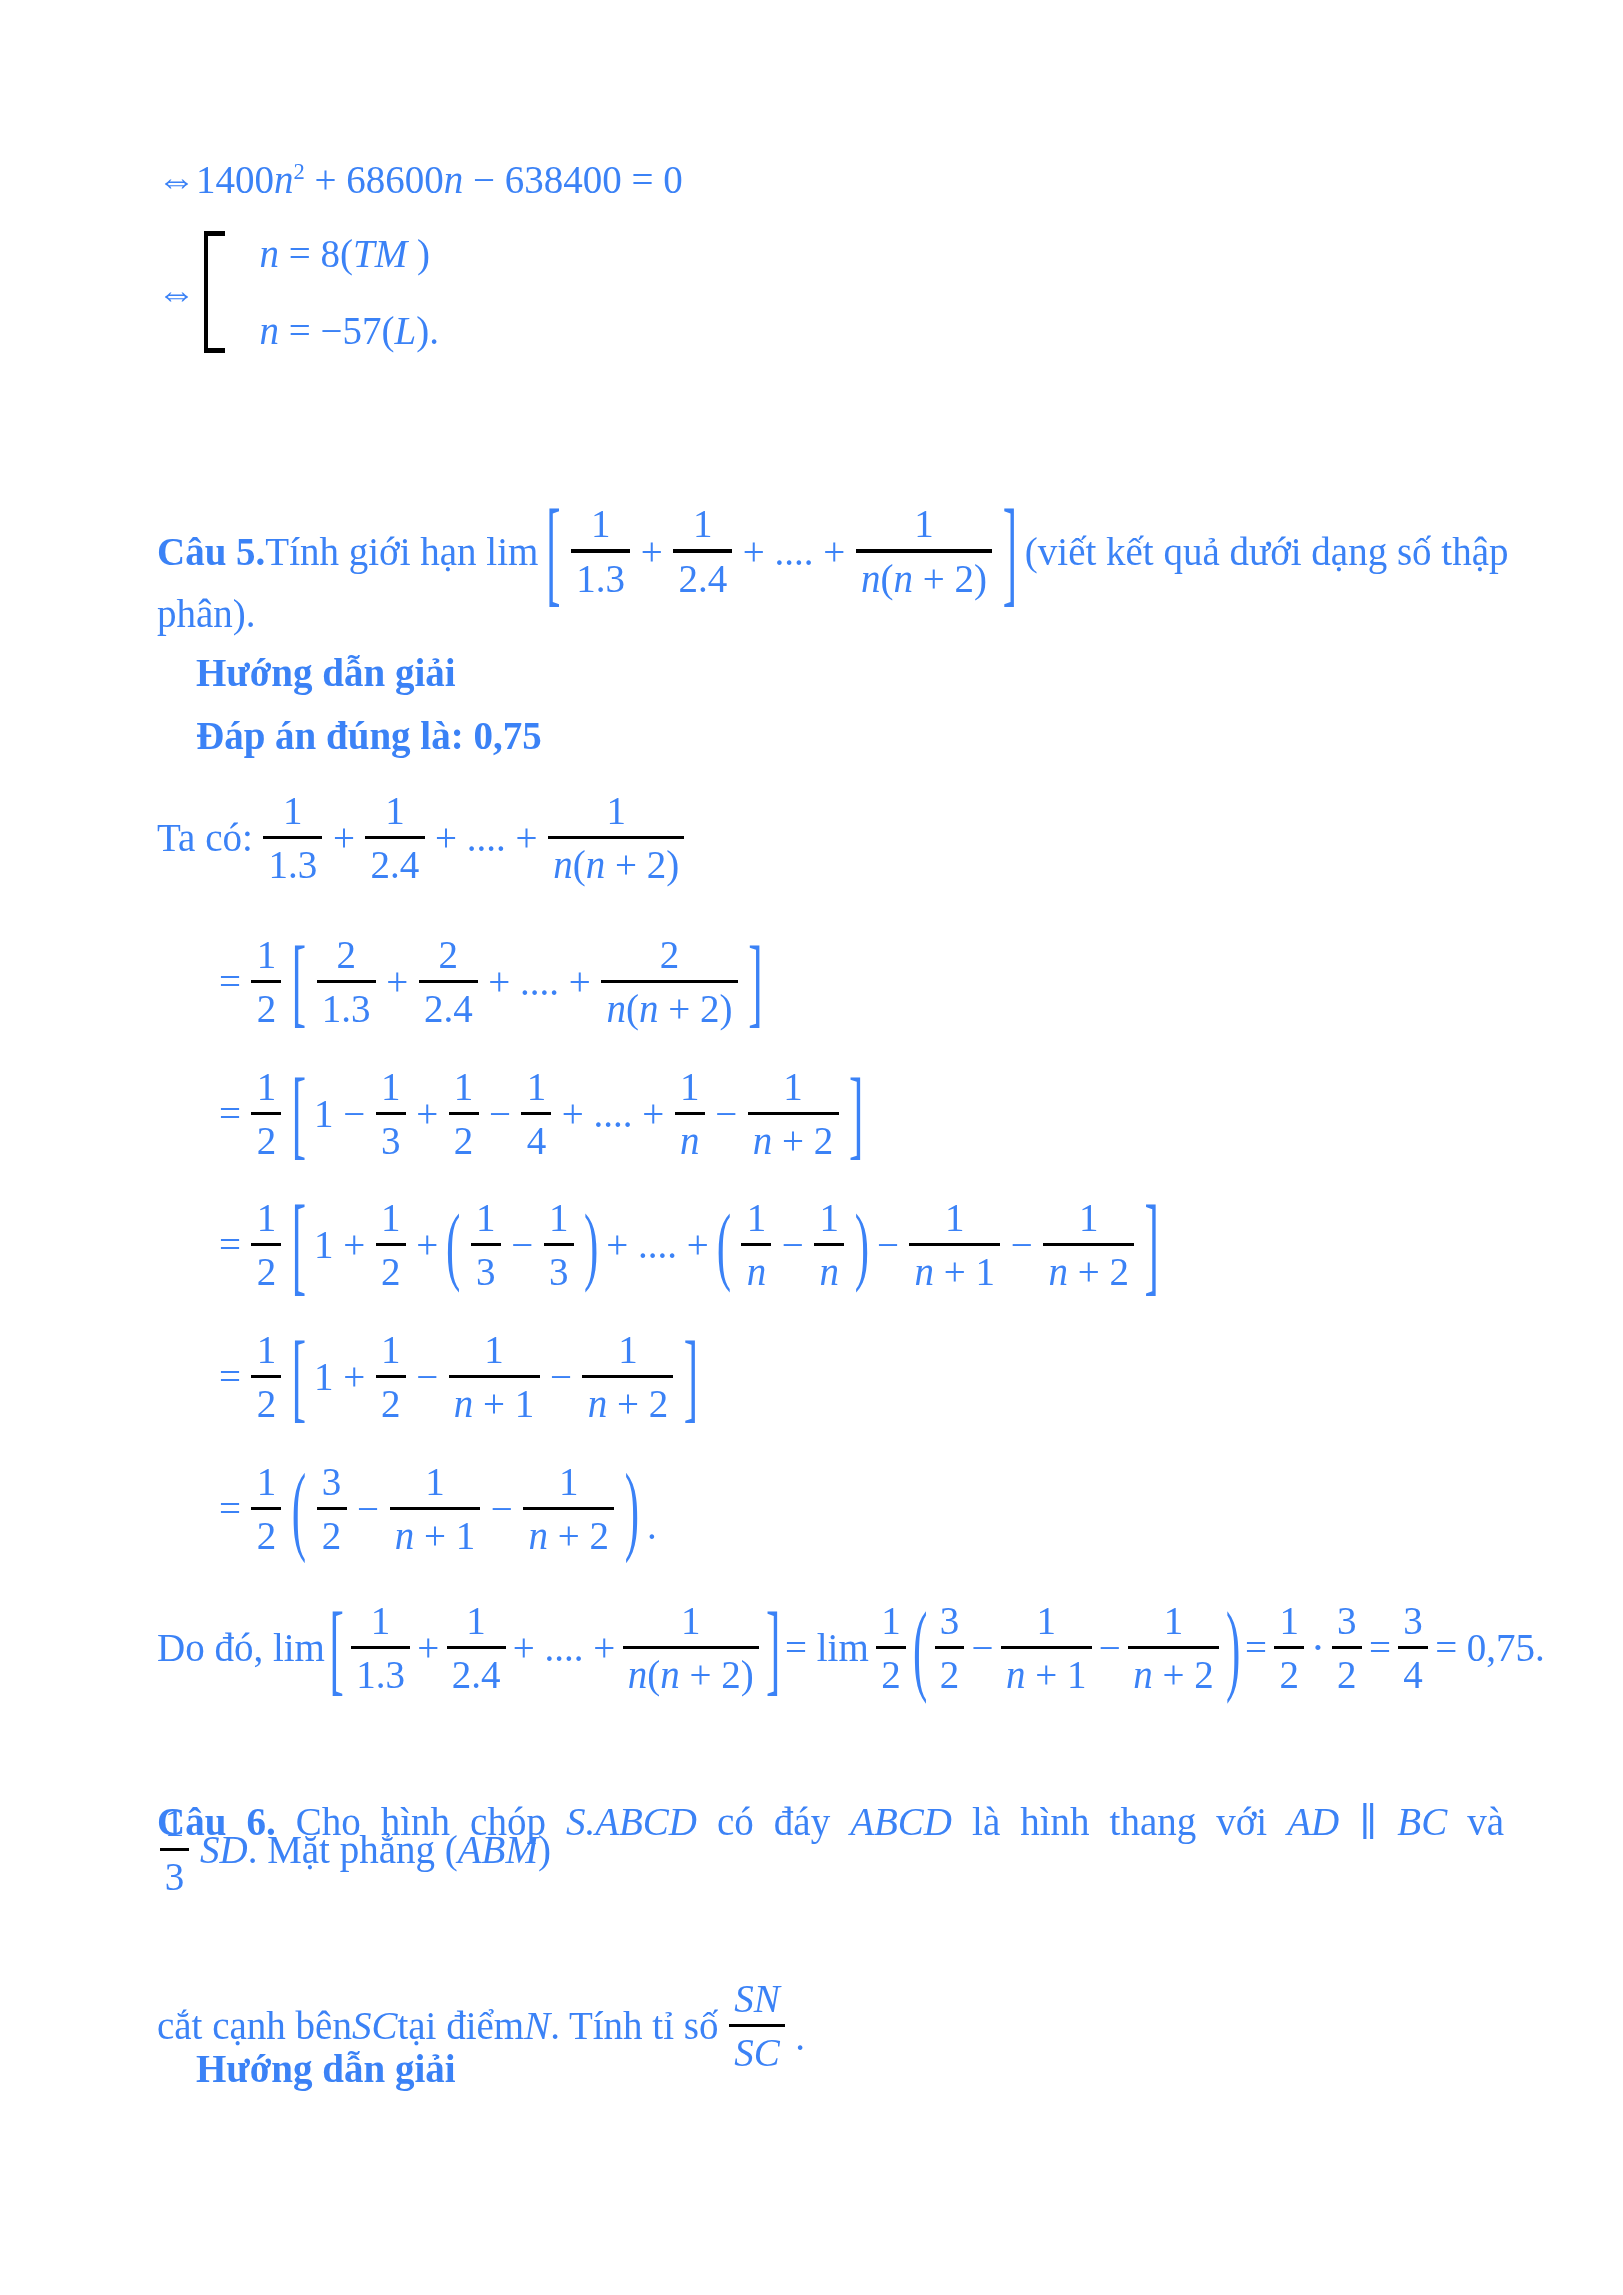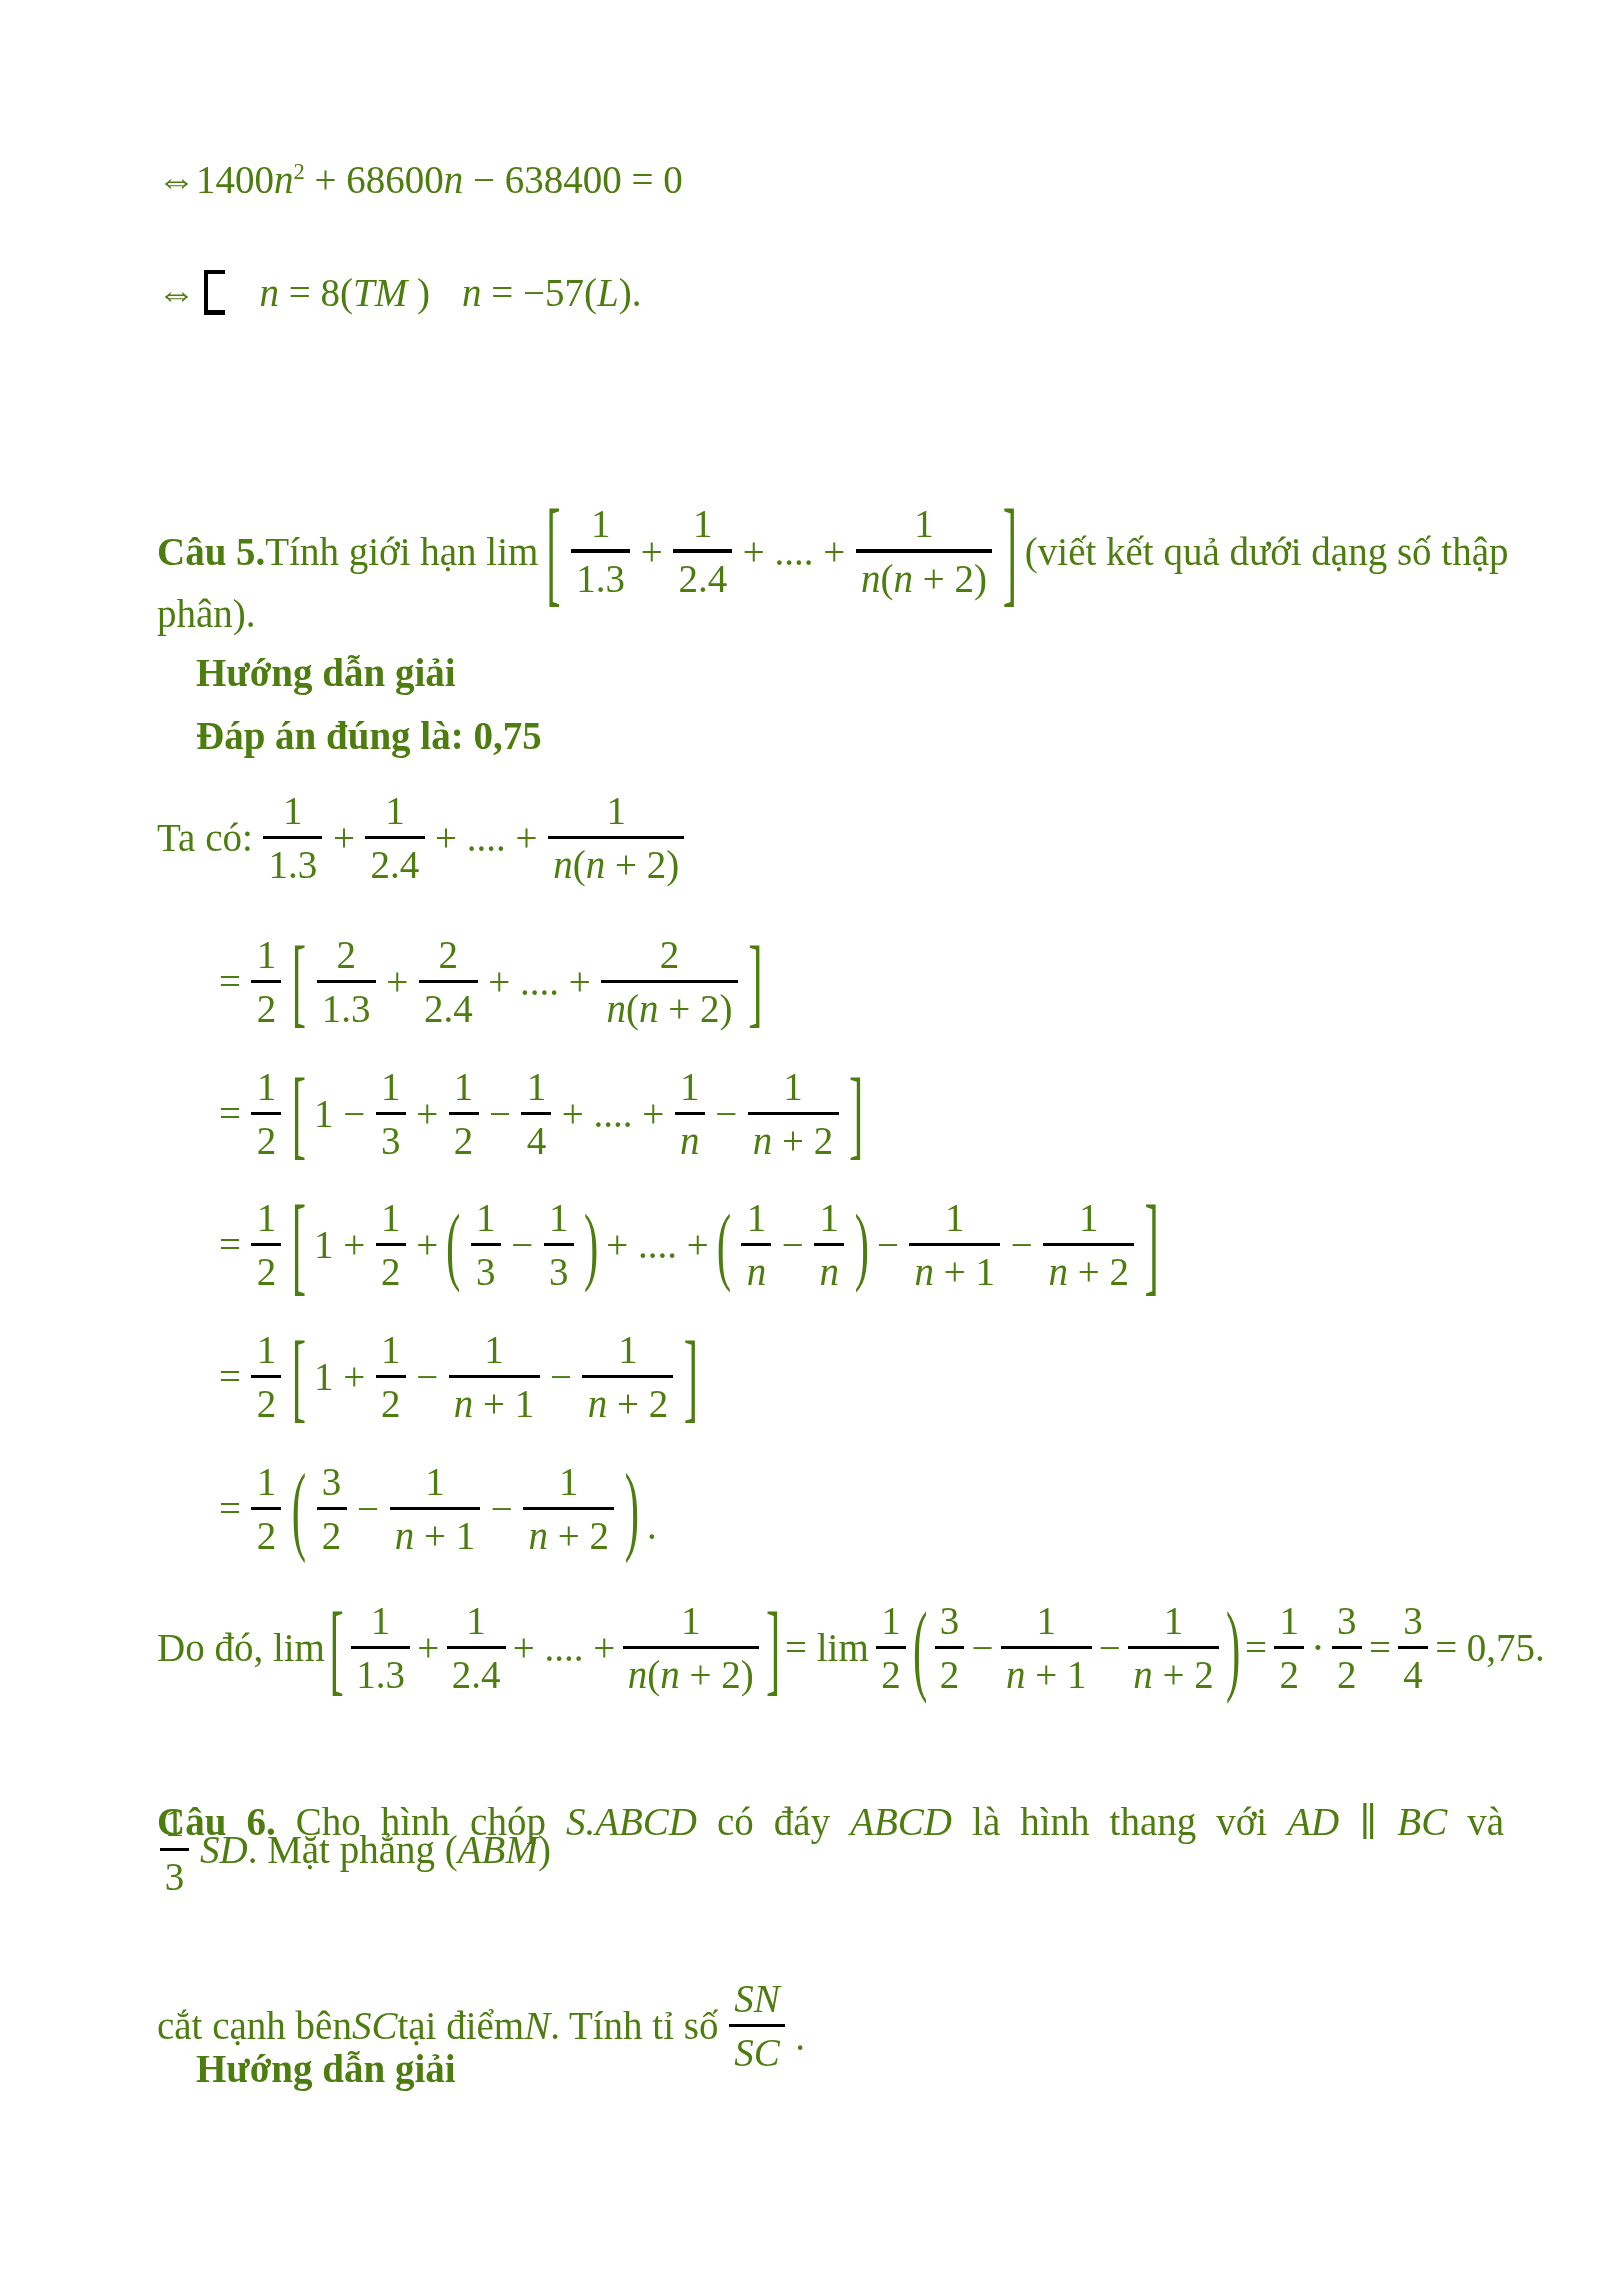--- a/index.html
+++ b/index.html
@@ -1,19 +1,19 @@
 <!DOCTYPE html>
 <html style="font-size:10.5px"><head>
 <meta charset="utf-8">
 <style>
   html,body{margin:0;padding:0;background:#ffffff;}
   .page{
     position:relative;
     width:1623px;height:2295px;
-    background:#ffffff;color:#4d7c0f;
+    background:#ffffff;color:#3b82f6;
     font-family:"Liberation Serif","DejaVu Serif",serif;
     font-size:39px;
     overflow:hidden;
   }
   .line{position:absolute;left:157px;white-space:nowrap;}
   .mline{display:flex;align-items:center;gap:7.9px;}
   .tight{gap:4.6px;}
   .indent{left:219px;}
   .heading{font-weight:bold;margin-left:39px;}
   .just{width:1347px;white-space:normal;text-align:justify;text-align-last:justify;}
@@ -41,21 +41,21 @@
   .run.low{align-self:flex-end;padding-bottom:17px;}
   .frac{display:inline-flex;flex-direction:column;align-items:center;margin:0 2.6px;}
   .frac .num,.frac .den{line-height:0.95;padding:0 5.2px;text-align:center;}
   .frac .bar{align-self:stretch;height:3.3px;background:#000;margin:7.2px 0;}
   .big{display:inline-block;line-height:1;font-size:43px;transform-origin:center;}
   .cases{display:inline-flex;align-items:center;}
   .cases-bracket{align-self:stretch;width:15.7px;position:relative;border-left:4.6px solid #000;}
   .cases-bracket::before,.cases-bracket::after{content:"";position:absolute;left:0;width:17px;height:4.6px;background:#000;}
   .cases-bracket::before{top:0;}
   .cases-bracket::after{bottom:0;}
-  .cases-col{display:flex;flex-direction:row;gap:32px;padding-left:36px;}
+  .cases-col{display:flex;flex-direction:column;gap:32px;padding-left:36px;}
   .cases-row{display:block;white-space:nowrap;}
   sup{font-size:0.58em;}
   i{font-style:italic;}
   b{font-weight:bold;}
 </style>
 </head>
 <body>
 
 <div class="page">
   <div class="line l-eq1"><span class="run"><span>⇔</span><span>1400</span><i>n</i><sup>2</sup><span> + 68600</span><i>n</i><span> − 638400 = 0</span></span></div>

